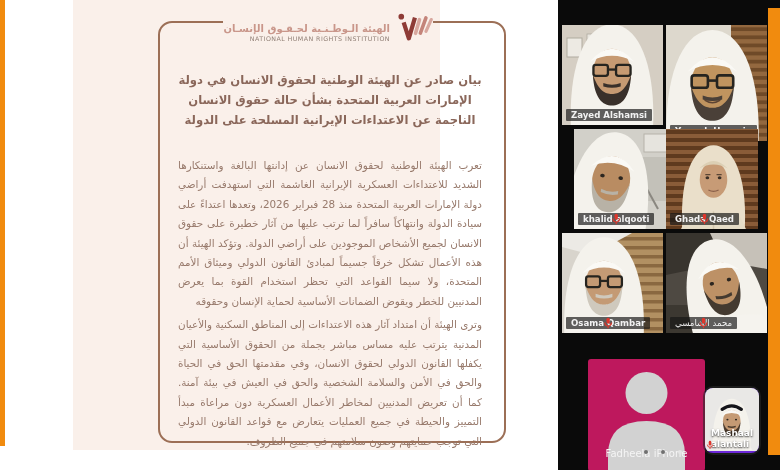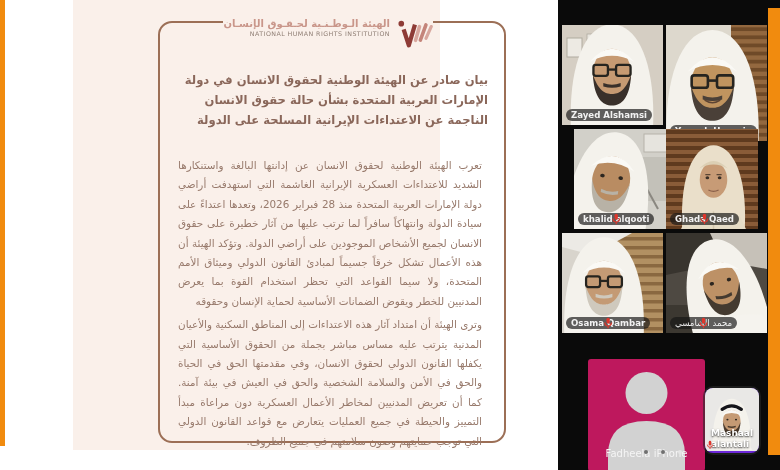--- a/index.html
+++ b/index.html
@@ -4,43 +4,43 @@
 <style>
   html,body{margin:0;padding:0;}
   body{font-family:"DejaVu Sans","Liberation Sans",sans-serif;background:#ffffff;}
   #stage{position:relative;width:780px;height:470px;background:#ffffff;overflow:hidden;}
 
   
   .orange-bar-left{position:absolute;left:0;top:0;width:5px;height:446px;background:#f18b0e;}
   .doc-panel{position:absolute;left:73px;top:0;width:367px;height:450px;background:#faf0ea;}
   .doc-card{position:absolute;left:85px;top:21px;width:344px;height:418px;
             border:2px solid #9c6f56;border-radius:14px;}
-  .logo-block{position:absolute;left:150px;top:18px;width:210px;height:36px;background:#faf0ea;
-              display:flex;align-items:flex-start;justify-content:flex-end;gap:5px;}
+  .logo-block{position:absolute;left:150px;top:7px;width:210px;height:36px;background:#faf0ea;
+              display:flex;align-items:flex-end;justify-content:flex-end;gap:5px;}
   .logo-text{text-align:right;line-height:1.1;}
   .logo-ar{font-size:10px;font-weight:bold;color:#c9968a;letter-spacing:0.5px;direction:rtl;}
   .logo-en{font-size:6.3px;color:#8f7e74;letter-spacing:0.45px;margin-top:2px;}
   .logo-mark{width:38px;height:32px;flex:0 0 auto;}
 
   .doc-heading{position:absolute;left:99px;top:70px;width:316px;direction:rtl;
-               font-size:11.6px;font-weight:bold;color:#8a675a;line-height:20px;text-align:right;}
+               font-size:11.6px;font-weight:bold;color:#8a675a;line-height:20px;text-align:center;}
   .doc-body{position:absolute;left:101px;top:152px;width:312px;direction:rtl;
             font-size:10.4px;color:#97796b;line-height:19.4px;text-align:justify;}
   .doc-body p{margin:4px;}
 
   
   .meet-panel{position:absolute;left:558px;top:0;width:222px;height:470px;background:#0a0a0a;}
   .orange-bar-right{position:absolute;left:768px;top:8px;width:12px;height:447px;background:#f18b0e;}
 
   .tile{position:absolute;background:#1c1c1c;overflow:hidden;}
   .tile.active{outline:2px solid #2cb83e;outline-offset:-2px;}
   .tile svg{position:absolute;left:0;top:0;width:100%;height:100%;display:block;}
   .name-tag{position:absolute;left:4px;bottom:4px;max-width:92%;display:flex;align-items:center;gap:2px;
             background:rgba(22,22,22,0.68);color:#f2f2f2;font-size:8.6px;font-weight:bold;
-            padding:1px 5px;border-radius:6px;white-space:nowrap;}
+            padding:1px 5px;border-radius:1px;white-space:nowrap;}
   .name-tag.rtl{direction:rtl;font-weight:normal;}
   .mic-ico{width:8px;height:10px;flex:0 0 auto;}
 
   .tile-off{position:absolute;background:#be185d;border-radius:3px;overflow:hidden;margin-top:24px;}
   .off-name{position:absolute;left:0;right:0;bottom:12px;text-align:center;color:#f5f5f5;font-size:10px;}
 
   .tile-thumb{position:absolute;background:#6d28d9;border-radius:8px;overflow:hidden;box-shadow:0 0 0 2px rgba(40,40,40,0.6);}
   .thumb-name{position:absolute;left:6px;bottom:3px;color:#ffffff;font-size:9px;font-weight:bold;
               line-height:11px;text-shadow:0 1px 2px rgba(0,0,0,0.8);}
   .thumb-name .mic-ico{position:absolute;left:-5px;top:12px;}

